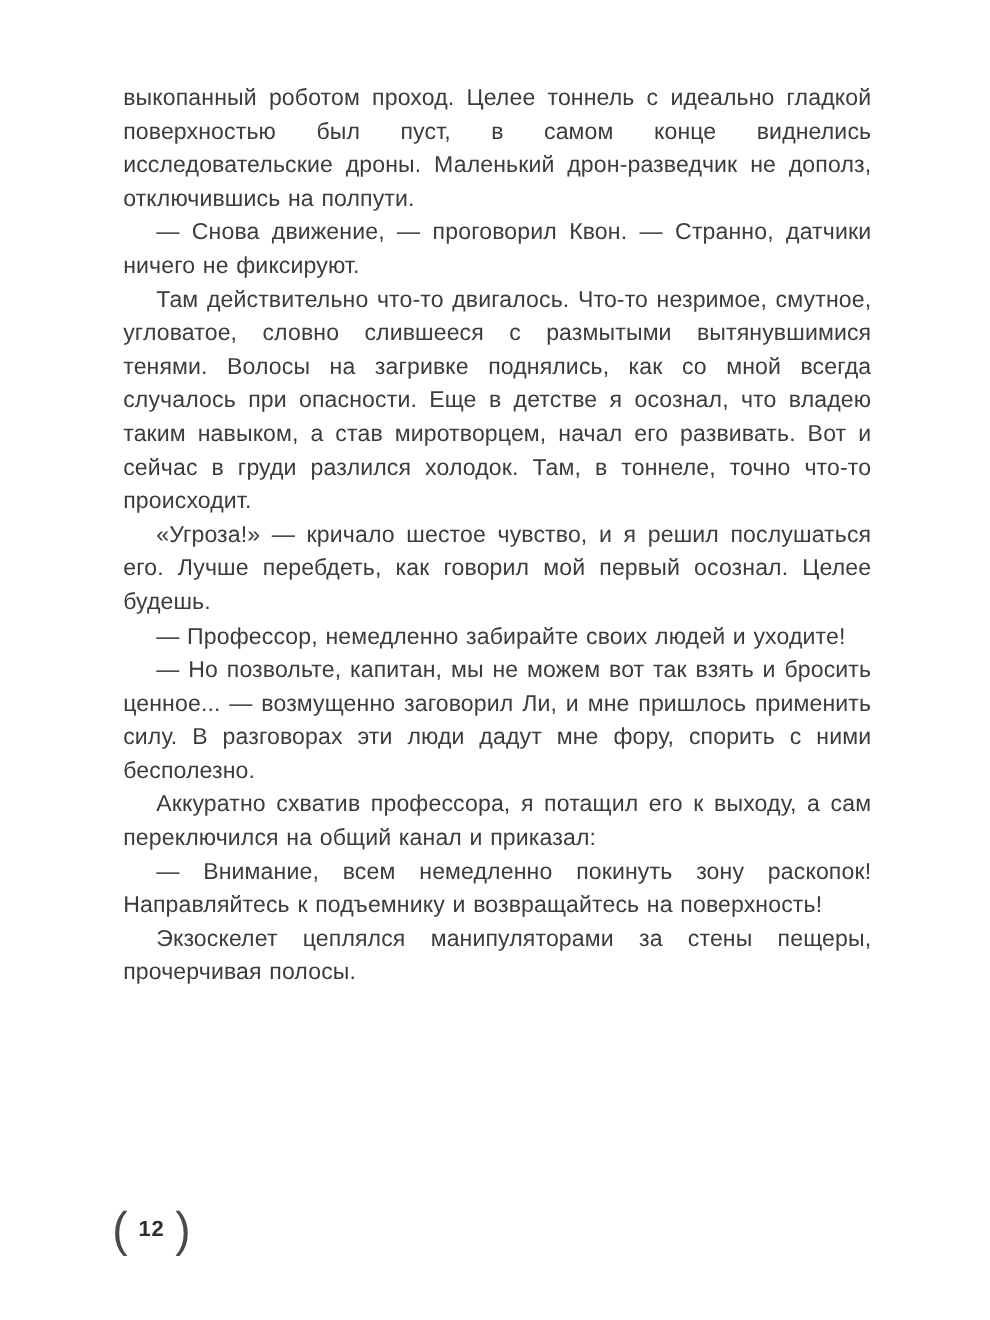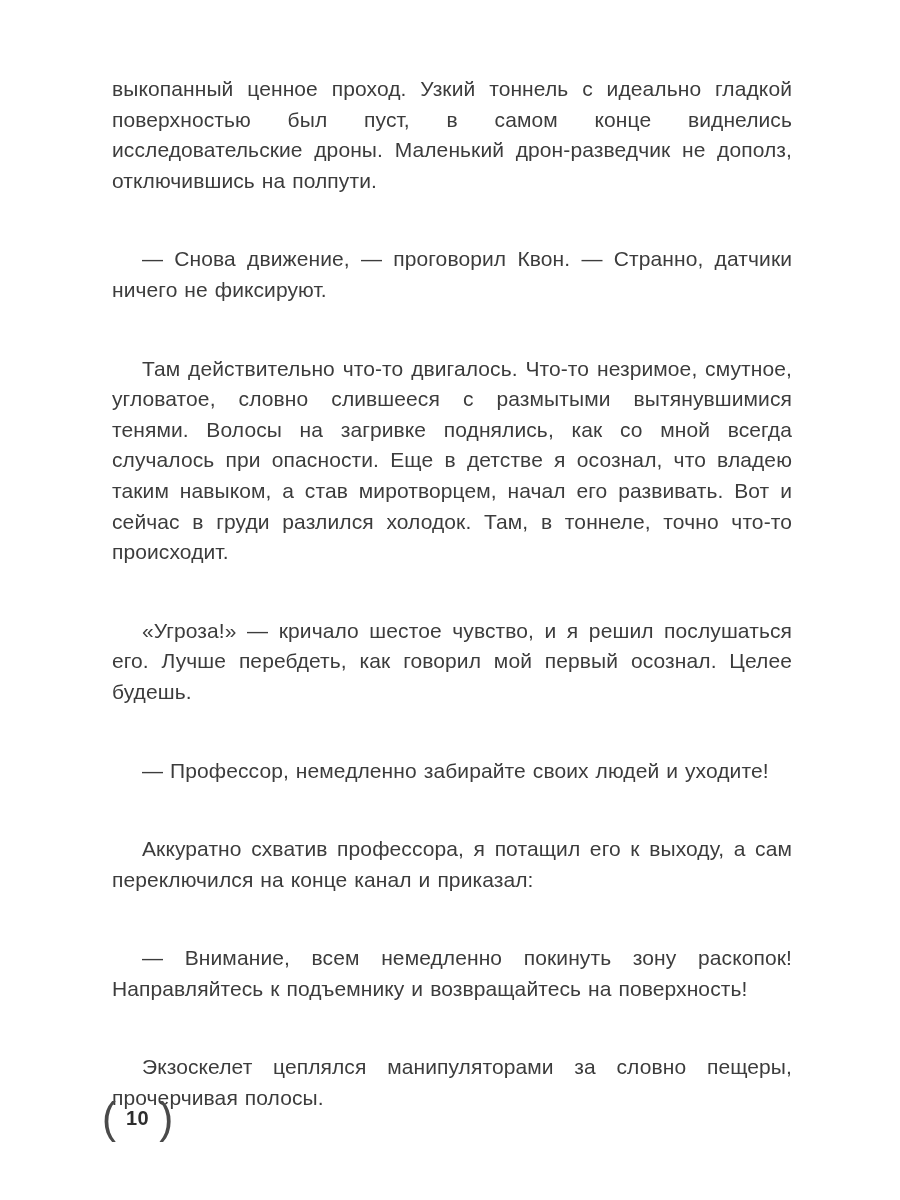--- a/index.html
+++ b/index.html
@@ -29,21 +29,20 @@
     text-align: justify;
     text-justify: inter-word;
     hyphens: auto;
     -webkit-hyphens: auto;
     color: #3c3c3c;
     letter-spacing: 0.1px;
     word-spacing: 1px;
   }
   p.para.indent {
     text-indent: 30px;
-    margin-top: 48px;
   }
   .page-footer {
     position: absolute;
     left: 102px;
     top: 1096px;
     display: flex;
     align-items: center;
     height: 44px;
   }
   .ornament {
@@ -60,28 +59,29 @@
     color: #2e2e2e;
     padding: 0 10px;
     letter-spacing: 0.5px;
   }
 </style>
 </head>
 <body>
 
 <div class="book-page">
   <div class="text-block">
-      <p class="para">выкопанный ценное проход. Узкий тоннель с идеально гладкой поверхностью был пуст, в самом конце виднелись исследовательские дроны. Маленький дрон-разведчик не дополз, отключившись на полпути.</p>
+      <p class="para">выкопанный роботом проход. Целее тоннель с идеально гладкой поверхностью был пуст, в самом конце виднелись исследовательские дроны. Маленький дрон-разведчик не дополз, отключившись на полпути.</p>
       <p class="para indent">— Снова движение, — проговорил Квон. — Странно, датчики ничего не фиксируют.</p>
       <p class="para indent">Там действительно что-то двигалось. Что-то незримое, смутное, угловатое, словно слившееся с размытыми вытянувшимися тенями. Волосы на загривке поднялись, как со мной всегда случалось при опасности. Еще в детстве я осознал, что владею таким навыком, а став миротворцем, начал его развивать. Вот и сейчас в груди разлился холодок. Там, в тоннеле, точно что-то происходит.</p>
       <p class="para indent">«Угроза!» — кричало шестое чувство, и я решил послушаться его. Лучше перебдеть, как говорил мой первый осознал. Целее будешь.</p>
       <p class="para indent">— Профессор, немедленно забирайте своих людей и уходите!</p>
-      <p class="para indent">Аккуратно схватив профессора, я потащил его к выходу, а сам переключился на конце канал и приказал:</p>
+      <p class="para indent">— Но позвольте, капитан, мы не можем вот так взять и бросить ценное... — возмущенно заговорил Ли, и мне пришлось применить силу. В разговорах эти люди дадут мне фору, спорить с ними бесполезно.</p>
+      <p class="para indent">Аккуратно схватив профессора, я потащил его к выходу, а сам переключился на общий канал и приказал:</p>
       <p class="para indent">— Внимание, всем немедленно покинуть зону раскопок! Направляйтесь к подъемнику и возвращайтесь на поверхность!</p>
-      <p class="para indent">Экзоскелет цеплялся манипуляторами за словно пещеры, прочерчивая полосы.</p>
+      <p class="para indent">Экзоскелет цеплялся манипуляторами за стены пещеры, прочерчивая полосы.</p>
     </div>
 
   <div class="page-footer">
     <span class="ornament">(</span>
-    <span class="page-number">10</span>
+    <span class="page-number">12</span>
     <span class="ornament">)</span>
   </div>
 </div>
 
 </body></html>

